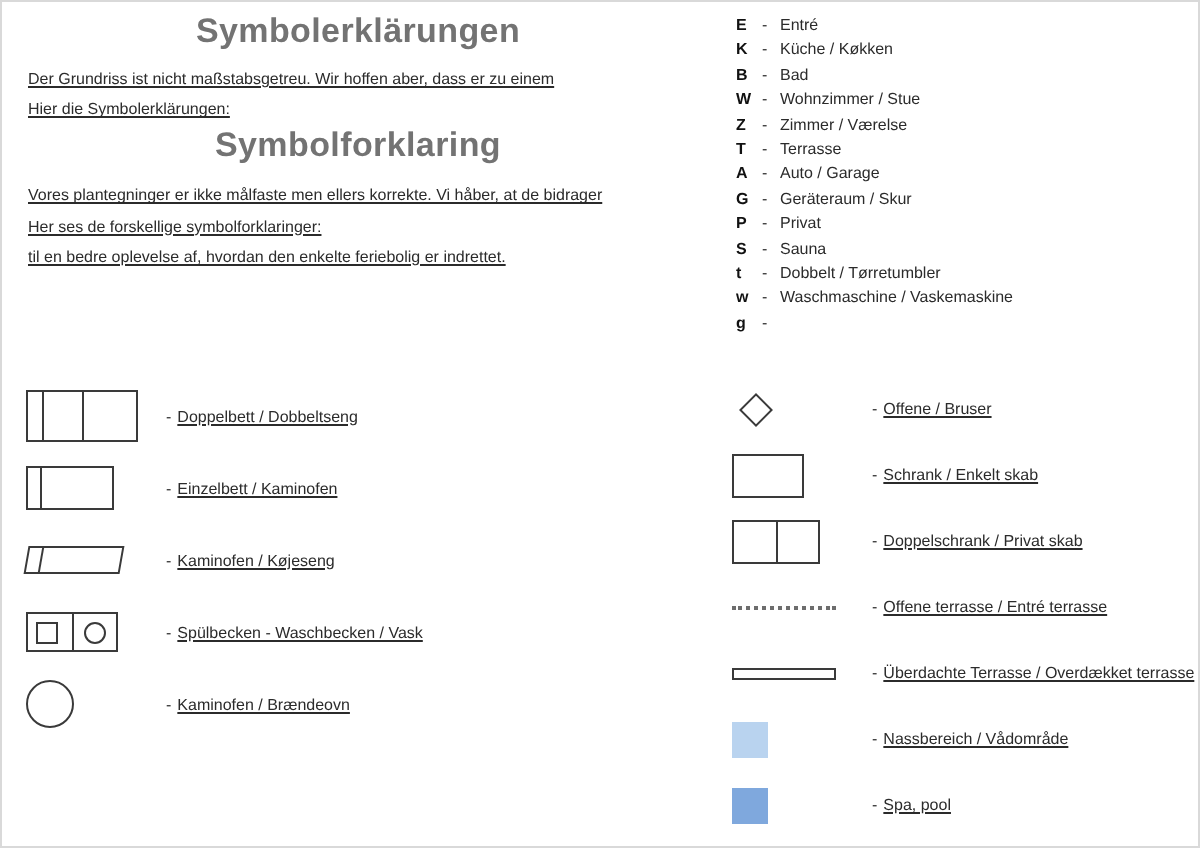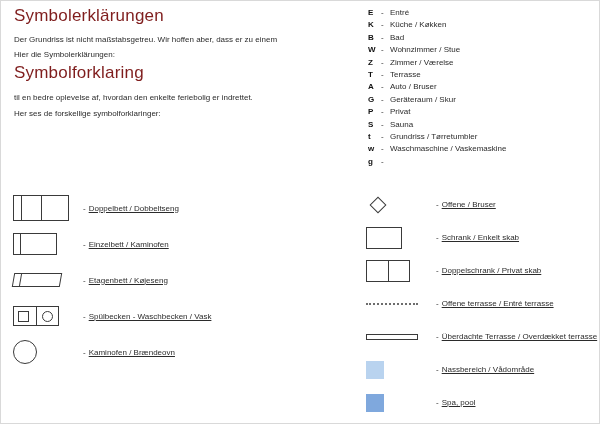--- a/index.html
+++ b/index.html
@@ -32,34 +32,36 @@
 
   
   .left-col {
     position: absolute;
     left: 14px;
     top: 6px;
     width: 330px;
   }
   h1.title {
     font-size: 17px;
-    font-weight: normal;
+    font-weight: bold;
     margin: 0 0 7px 0;
     letter-spacing: 0.2px;
-    color: #7f1d1d;
+    color: #737373;
+    text-align: center;
   }
   h1.title.second {
     margin-bottom: 8px;
   }
   .para {
     font-size: 8px;
     line-height: 1.65;
     color: #2b2b2b;
     margin: 0 0 2px 0;
     max-width: 318px;
+    text-decoration: underline;
   }
 
   
   .legend-left {
     position: absolute;
     left: 10px;
     top: 190px;
     width: 340px;
   }
   .legend-row {
@@ -264,22 +266,23 @@
 
 <div class="page">
   <div class="border-frame"></div>
 
   <div class="left-col">
     <h1 class="title">Symbolerklärungen</h1>
     <p class="para">Der Grundriss ist nicht maßstabsgetreu. Wir hoffen aber, dass er zu einem</p>
     <p class="para">Hier die Symbolerklärungen:</p>
 
     <h1 class="title second">Symbolforklaring</h1>
+    <p class="para">Vores plantegninger er ikke målfaste men ellers korrekte. Vi håber, at de bidrager</p>
+    <p class="para">Her ses de forskellige symbolforklaringer:</p>
     <p class="para">til en bedre oplevelse af, hvordan den enkelte feriebolig er indrettet.</p>
-    <p class="para">Her ses de forskellige symbolforklaringer:</p>
   </div>
 
   <div class="legend-left">
 
     <div class="legend-row">
       <div class="sym-box">
         <div class="bed-double"></div>
       </div>
       <div class="legend-text-wrap">
         <span class="dash">-</span>
@@ -296,21 +299,21 @@
         <span class="legend-label">Einzelbett / Kaminofen</span>
       </div>
     </div>
 
     <div class="legend-row">
       <div class="sym-box">
         <div class="bunk"></div>
       </div>
       <div class="legend-text-wrap">
         <span class="dash">-</span>
-        <span class="legend-label">Etagenbett / Køjeseng</span>
+        <span class="legend-label">Kaminofen / Køjeseng</span>
       </div>
     </div>
 
     <div class="legend-row">
       <div class="sym-box">
         <div class="sink">
           <div class="half">
               <div class="sq"></div>
             </div>
           <div class="half">
@@ -363,41 +366,41 @@
       <span>Zimmer / Værelse</span>
     </div>
     <div class="abbrev-row">
       <span class="abbrev-key">T</span>
       <span class="abbrev-dash">-</span>
       <span>Terrasse</span>
     </div>
     <div class="abbrev-row">
       <span class="abbrev-key">A</span>
       <span class="abbrev-dash">-</span>
-      <span>Auto / Bruser</span>
+      <span>Auto / Garage</span>
     </div>
     <div class="abbrev-row">
       <span class="abbrev-key">G</span>
       <span class="abbrev-dash">-</span>
       <span>Geräteraum / Skur</span>
     </div>
     <div class="abbrev-row">
       <span class="abbrev-key">P</span>
       <span class="abbrev-dash">-</span>
       <span>Privat</span>
     </div>
     <div class="abbrev-row">
       <span class="abbrev-key">S</span>
       <span class="abbrev-dash">-</span>
       <span>Sauna</span>
     </div>
     <div class="abbrev-row">
       <span class="abbrev-key">t</span>
       <span class="abbrev-dash">-</span>
-      <span>Grundriss / Tørretumbler</span>
+      <span>Dobbelt / Tørretumbler</span>
     </div>
     <div class="abbrev-row">
       <span class="abbrev-key">w</span>
       <span class="abbrev-dash">-</span>
       <span>Waschmaschine / Vaskemaskine</span>
     </div>
     <div class="abbrev-row">
       <span class="abbrev-key">g</span>
       <span class="abbrev-dash">-</span>
     </div>

